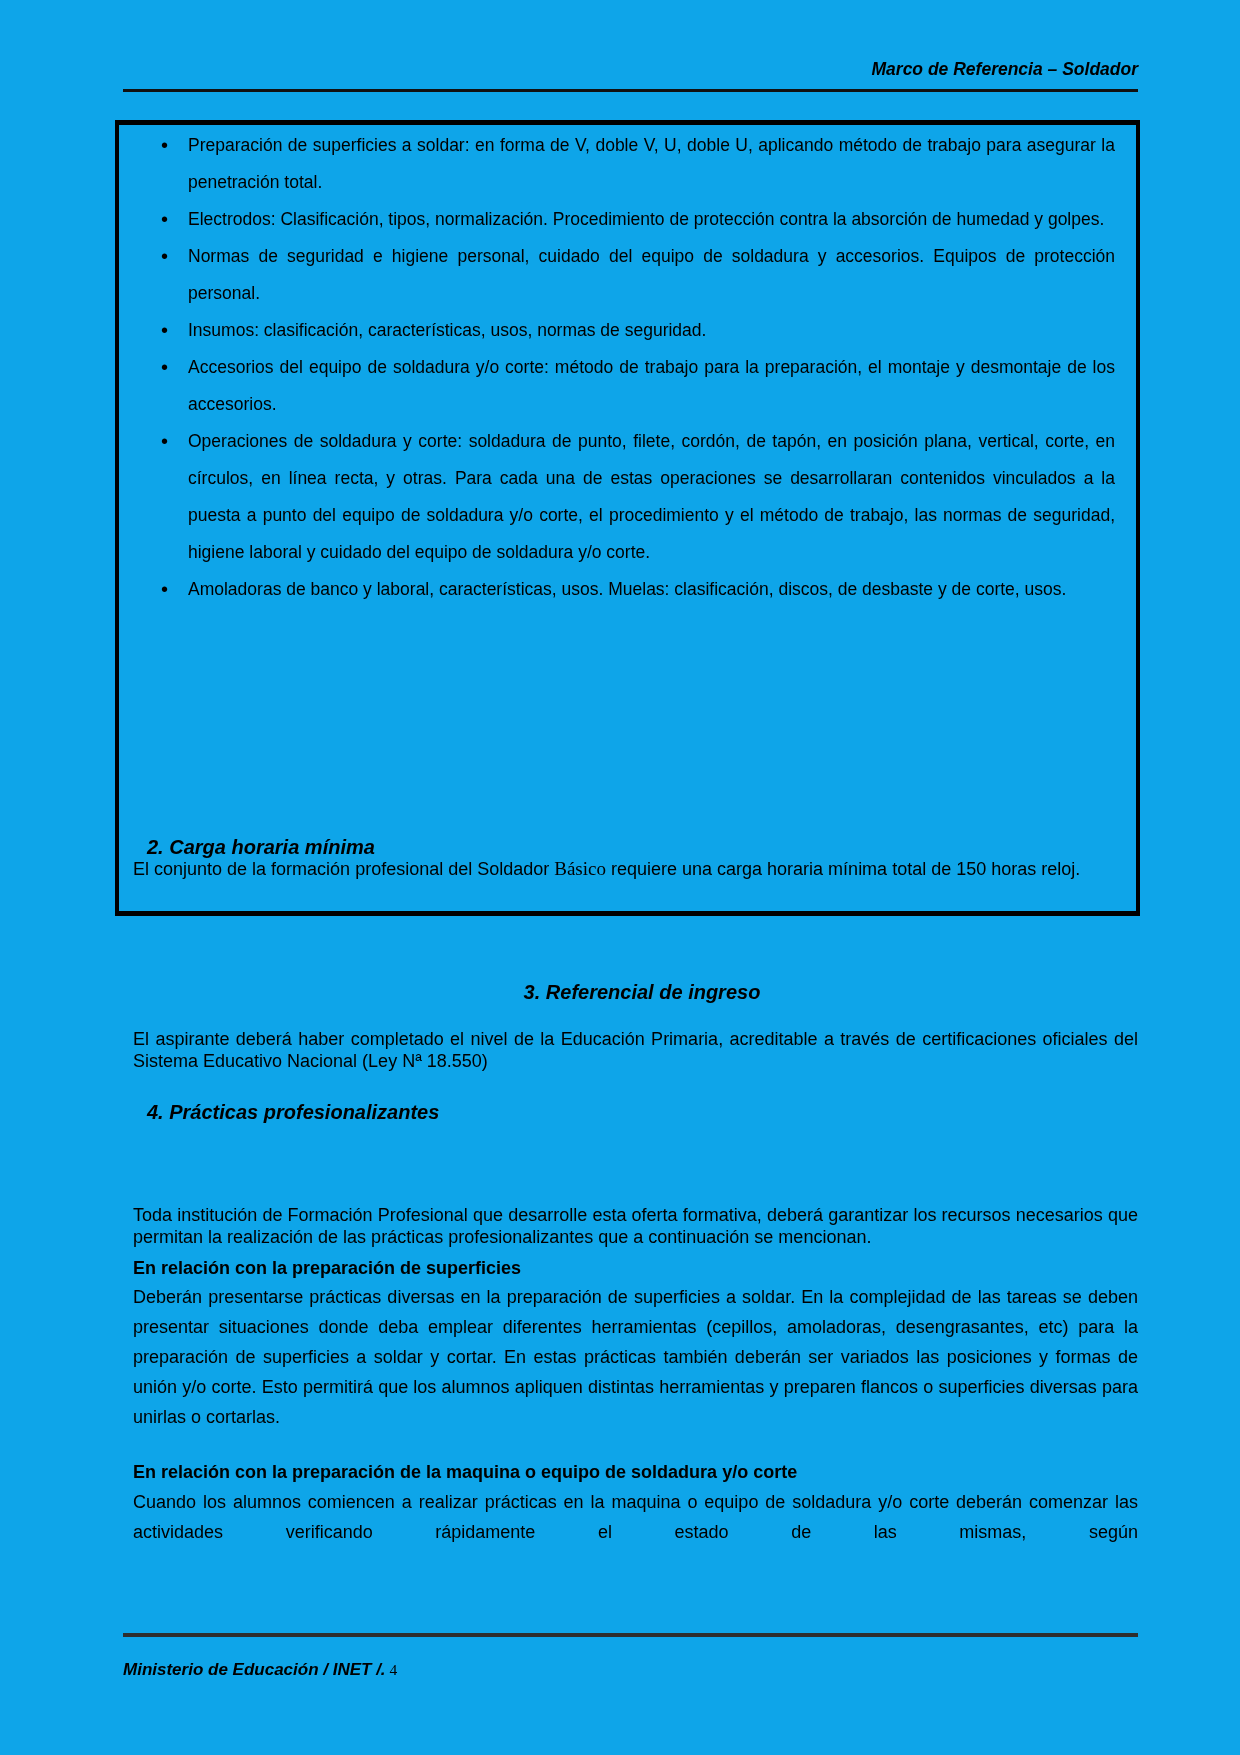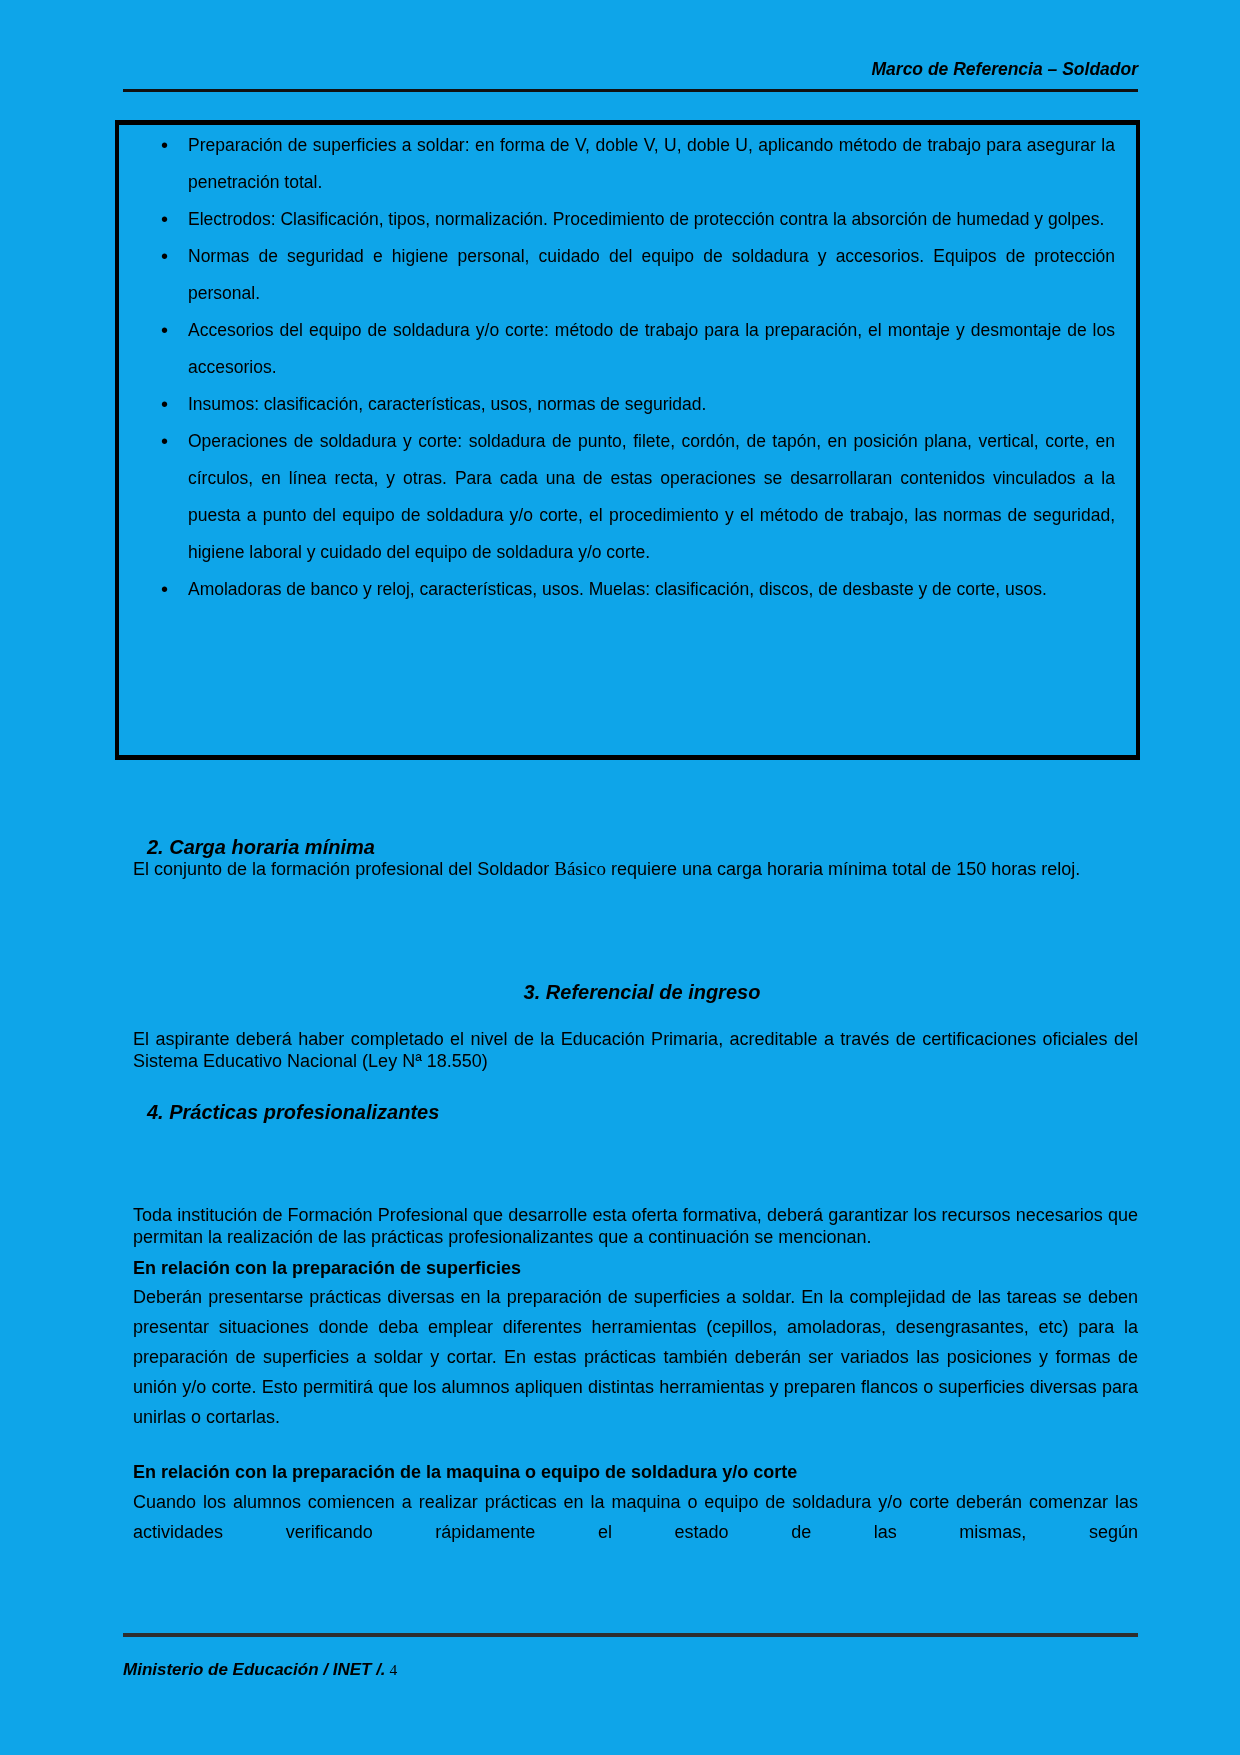--- a/index.html
+++ b/index.html
@@ -21,21 +21,21 @@
     text-align: right;
     font-size: 17.5px; font-weight: bold; font-style: italic;
   }
   .header-rule {
     top: 89px; left: 123px; width: 1015px; height: 3px;
     background: #111111;
   }
 
   
   .content-box {
-    top: 120px; left: 115px; width: 1025px; height: 640px;
+    top: 120px; left: 115px; width: 1025px; height: 796px;
     box-sizing: border-box;
     border: 4px solid #000000;
     border-top-width: 5px;
     border-bottom-width: 5px;
     padding: 2px 21px 16px 0;
   }
   .bullet-list { margin: 0; padding: 0; list-style: none; }
   .bullet-list li {
     position: relative;
     padding-left: 69px;
@@ -104,24 +104,24 @@
 <div class="page">
 
   <div class="abs header-text">Marco de Referencia – Soldador</div>
   <div class="abs header-rule"></div>
 
   <div class="abs content-box">
     <ul class="bullet-list">
       <li>Preparación de superficies a soldar: en forma de V, doble V, U, doble U, aplicando método de trabajo para asegurar la penetración total.</li>
       <li>Electrodos: Clasificación, tipos, normalización. Procedimiento de protección contra la absorción de humedad y golpes.</li>
       <li>Normas de seguridad e higiene personal, cuidado del equipo de soldadura y accesorios. Equipos de protección personal.</li>
+      <li>Insumos: clasificación, características, usos, normas de seguridad.</li>
       <li>Accesorios del equipo de soldadura y/o corte: método de trabajo para la preparación, el montaje y desmontaje de los accesorios.</li>
-      <li>Insumos: clasificación, características, usos, normas de seguridad.</li>
       <li>Operaciones de soldadura y corte: soldadura de punto, filete, cordón, de tapón,  en posición plana, vertical, corte, en círculos, en línea recta, y otras. Para cada una de estas operaciones se desarrollaran contenidos vinculados a la puesta a punto del equipo de soldadura y/o corte, el procedimiento y el método de trabajo,  las normas de seguridad, higiene laboral y cuidado del equipo de soldadura y/o corte.</li>
-      <li>Amoladoras de banco y reloj, características, usos. Muelas: clasificación, discos, de desbaste y de corte, usos.</li>
+      <li>Amoladoras de banco y laboral, características, usos. Muelas: clasificación, discos, de desbaste y de corte, usos.</li>
     </ul>
   </div>
 
   <div class="abs num-heading h-2">2. Carga horaria mínima</div>
   <div class="abs body-par par-2"><span>El conjunto de la formación profesional del Soldador </span><span class="serif-word">Básico</span><span> requiere una carga horaria mínima total de 150 horas reloj.</span></div>
 
   <div class="abs num-heading h-3">3. Referencial de ingreso</div>
   <div class="abs body-par par-3">El aspirante deberá haber completado el nivel de la Educación Primaria, acreditable a través de certificaciones oficiales del Sistema Educativo Nacional (Ley Nª 18.550)</div>
 
   <div class="abs num-heading h-4">4. Prácticas profesionalizantes</div>

